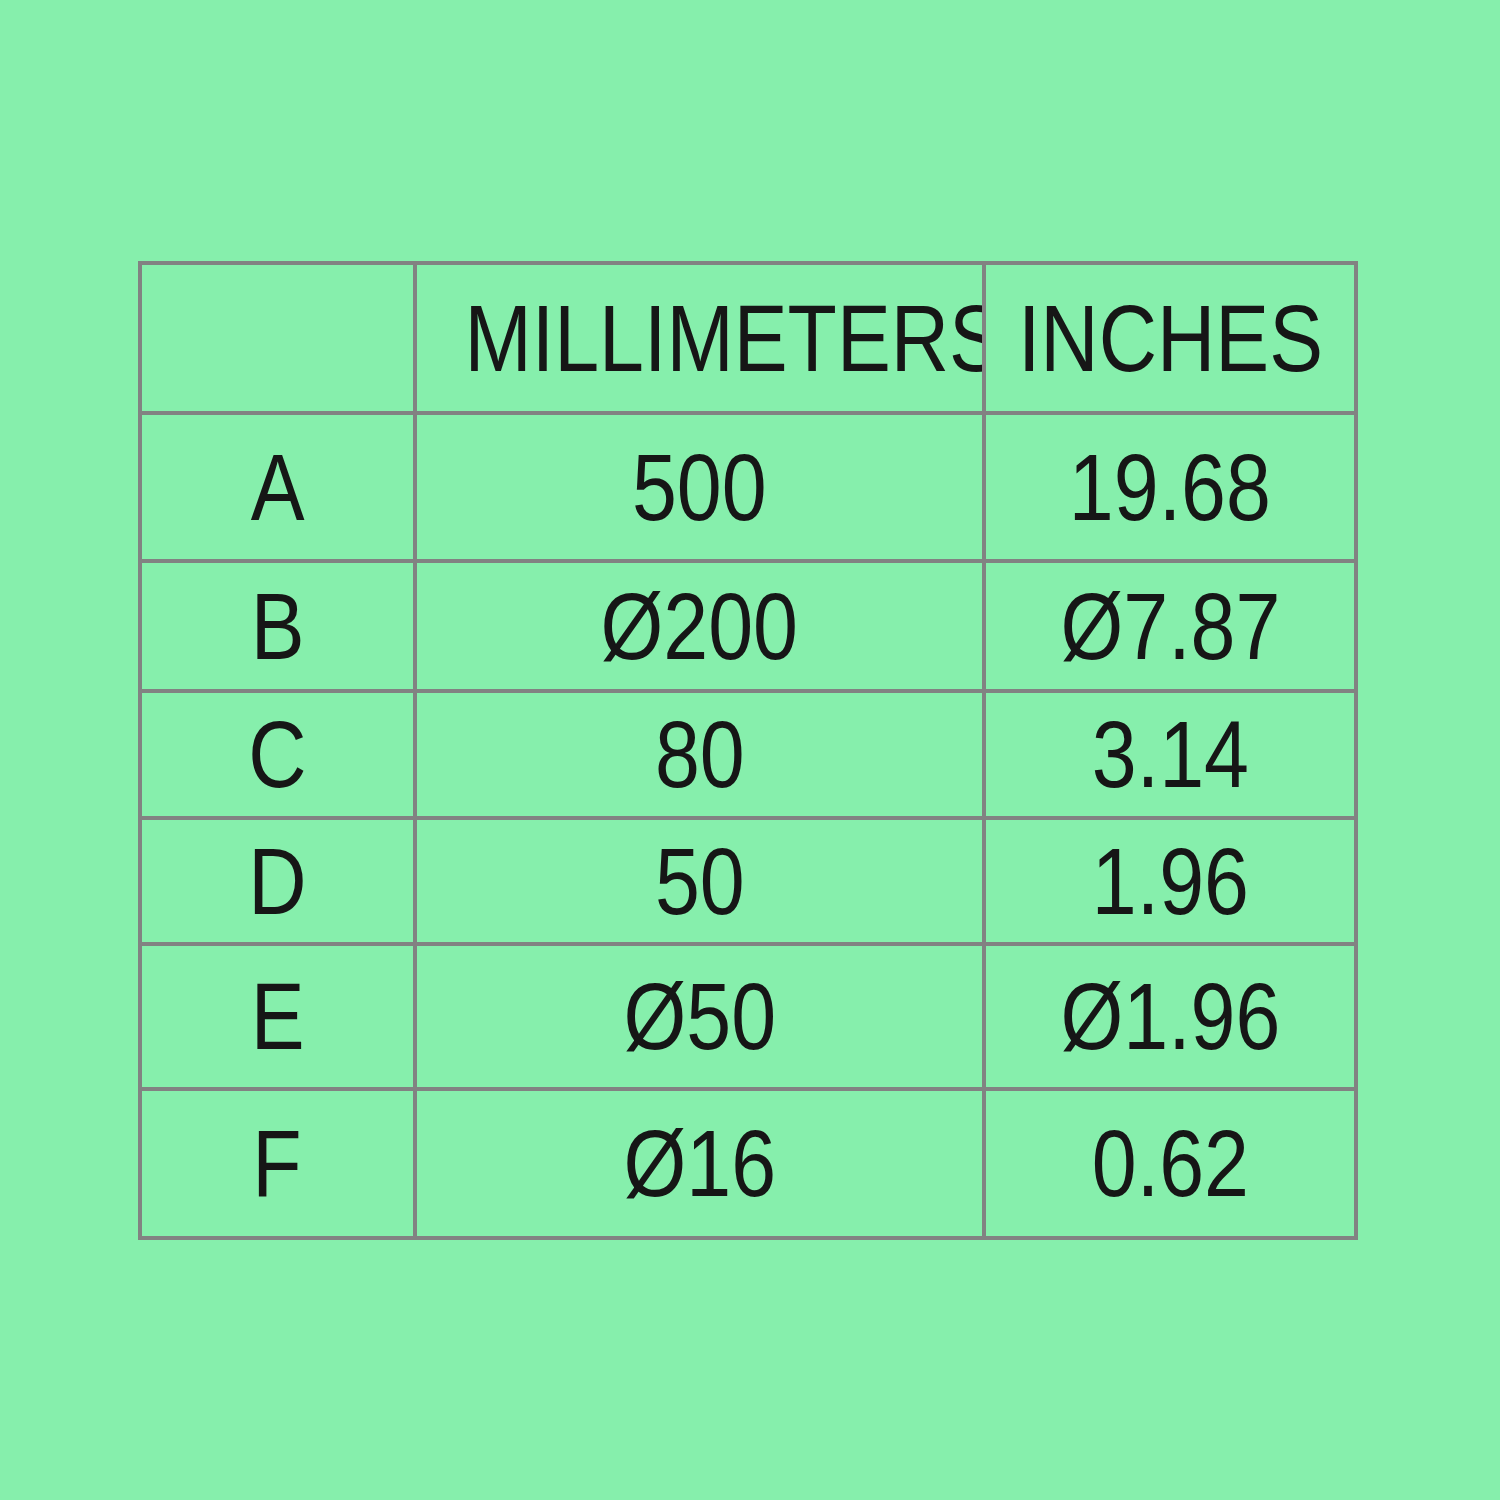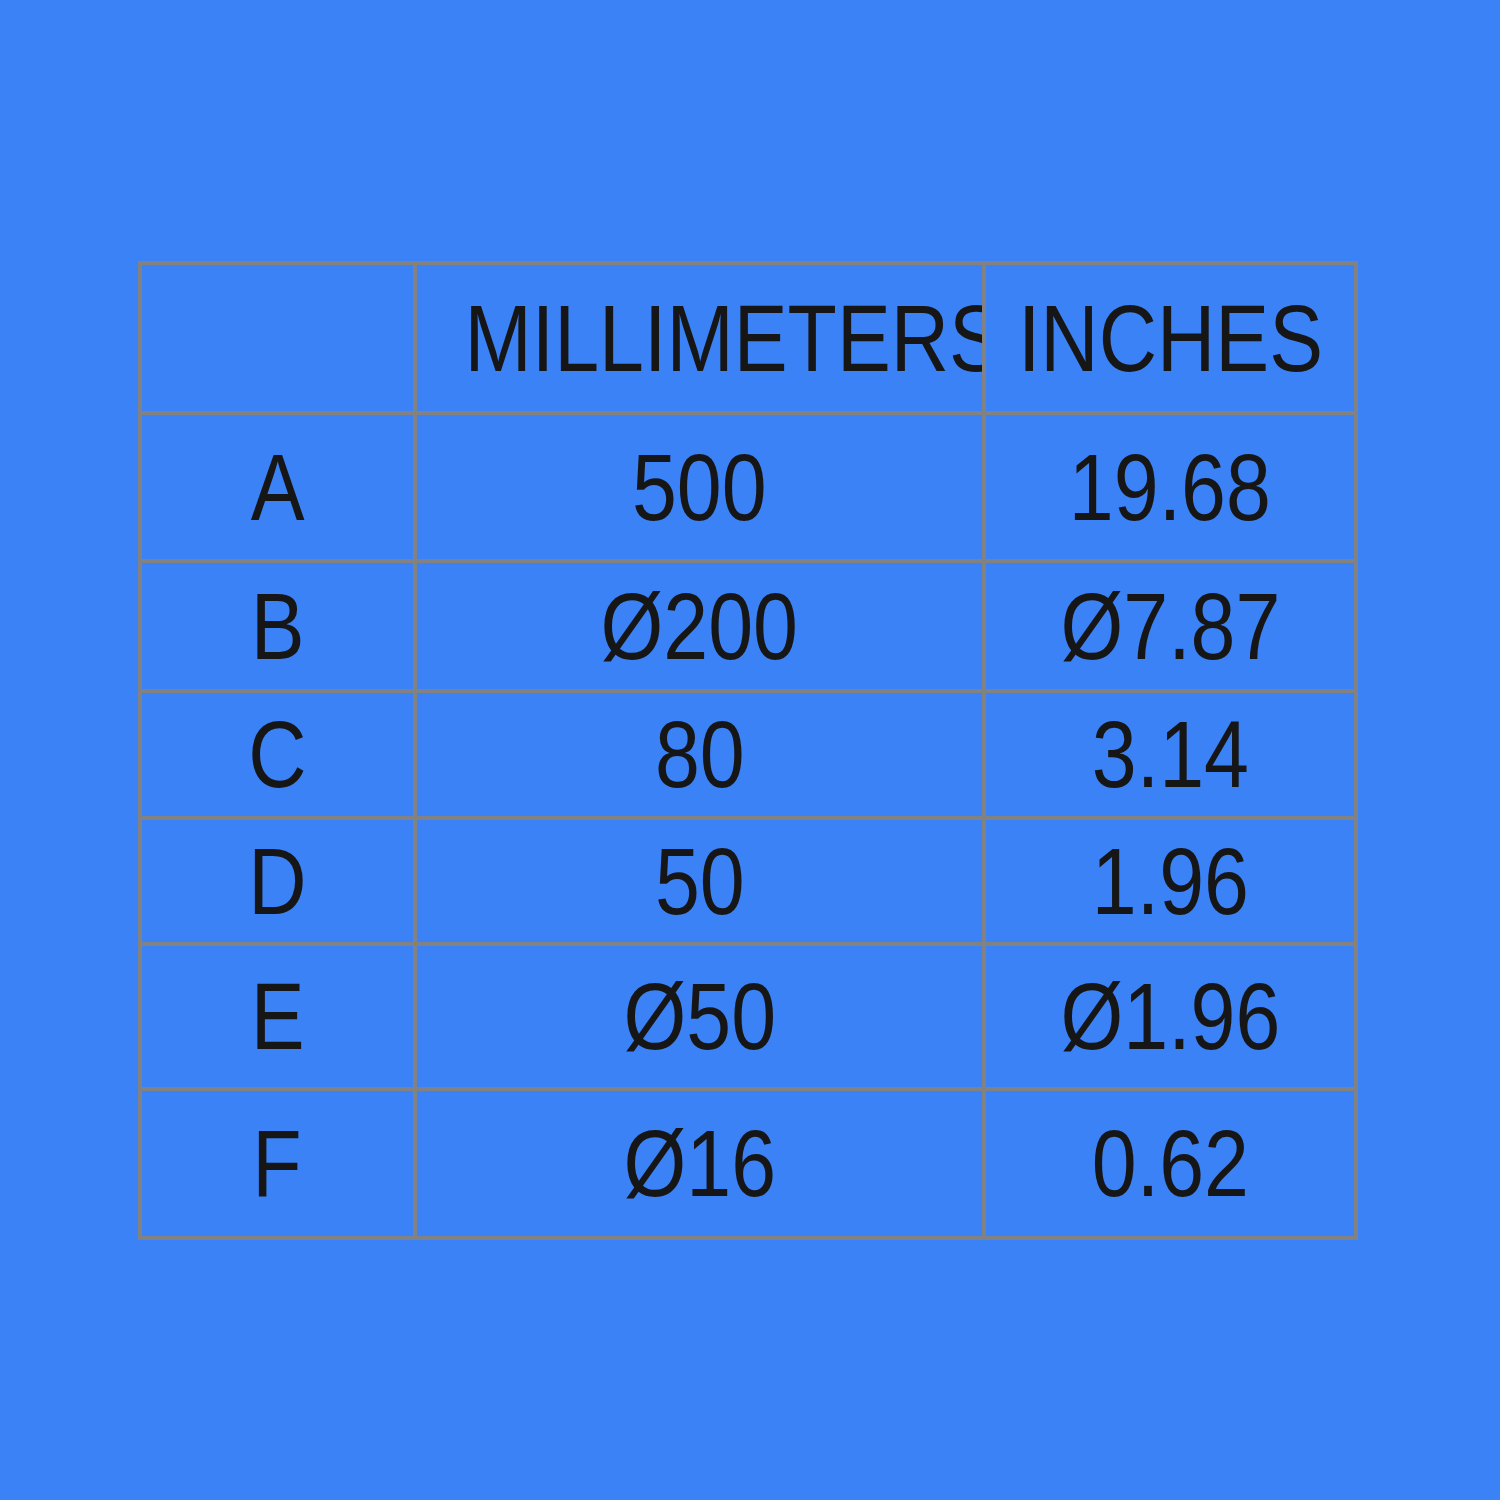--- a/index.html
+++ b/index.html
@@ -7,21 +7,21 @@
     padding: 0;
     width: 1500px;
     height: 1500px;
     background: #ffffff;
     font-family: "Liberation Sans", sans-serif;
   }
   .canvas {
     position: relative;
     width: 1500px;
     height: 1500px;
-    background: #3b82f6;
+    background: #86efac;
     overflow: hidden;
   }
   table.dim-table {
     position: absolute;
     left: 138px;
     top: 261px;
     width: 1216px;
     border-collapse: collapse;
     table-layout: fixed;
   }

